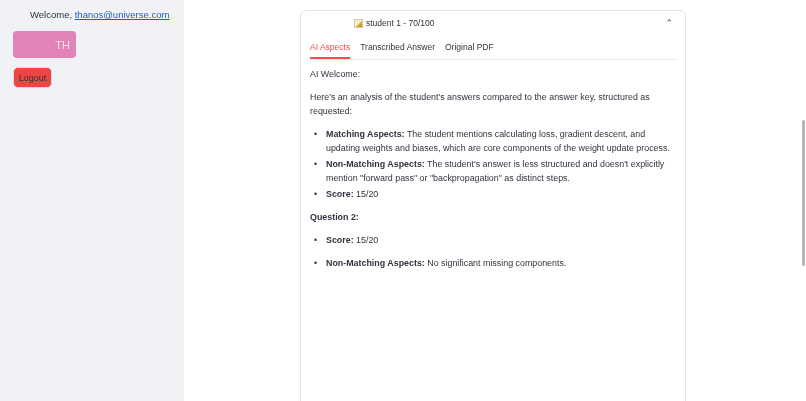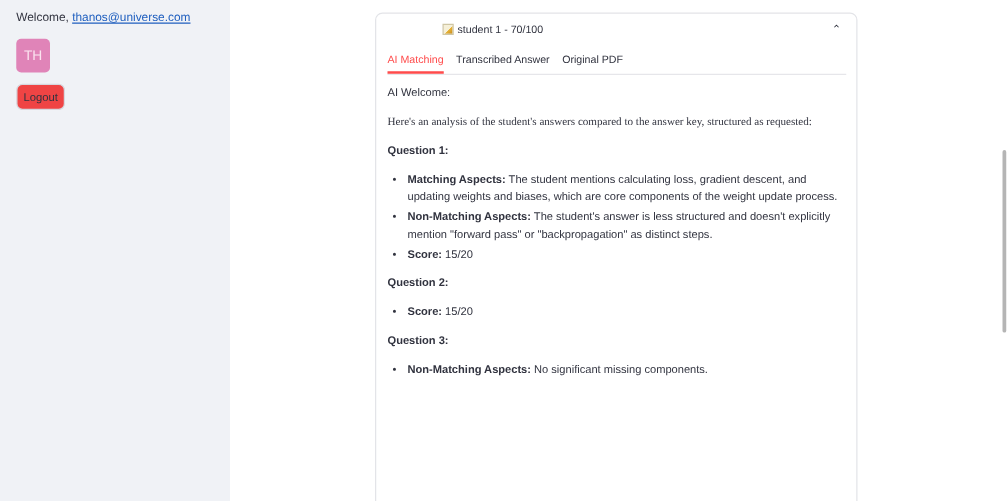--- a/index.html
+++ b/index.html
@@ -7,28 +7,28 @@
     width:806px; height:401px; overflow:hidden; position:relative;
     background:#ffffff;
     font-family:"Liberation Sans", "DejaVu Sans", sans-serif;
     color:#31333f;
   }
   .sidebar {
     position:absolute; left:0; top:0; width:184px; height:401px;
     background:#f0f2f6;
   }
   .welcome {
-    position:absolute; left:13px; top:9px; font-size:9.5px; color:#31333f;
+    position:absolute; left:30px; top:9px; font-size:9.5px; color:#31333f;
     white-space:nowrap;
   }
   .welcome a { color:#1f5fbf; text-decoration:underline; }
   .avatar {
     position:absolute; left:13px; top:31px; width:27px; height:27px;
     border-radius:4px; background:#e084b8; color:#fbe3ef;
-    font-size:11px; display:flex; align-items:center; justify-content:center;
+    font-size:11px; display:flex; align-items:center; justify-content:center;padding-left:36px;
   }
   .logout {
     position:absolute; left:13px; top:67px; width:39px; height:21px;
     border:1px solid #d6d8de; border-radius:5px; background:#ef4444;
     font-size:9px; color:#31333f; display:flex; align-items:center; justify-content:center;
     box-sizing:border-box;
   }
 
   .card {
     position:absolute; left:300px; top:10px; width:386px; height:420px;
@@ -55,21 +55,21 @@
   .tab.active::after {
     content:""; position:absolute; left:0; right:0; top:16px; height:2px; background:#ff4b4b;
   }
 
   .content {
     position:absolute; left:9px; top:56px; width:370px; font-size:8.9px; line-height:14px;
     color:#31333f;
   }
   .content p { margin:0; }
   .p-title { margin-bottom:9px !important; }
-  .p-intro { margin-bottom:9px !important;font-family:Liberation Serif, serif; }
+  .p-intro { margin-bottom:9px !important; }
   .q-title { font-weight:bold; margin-bottom:9px !important; }
   ul { margin:0 0 9px 0; padding:0 0 0 16px; list-style:none; }
   li { position:relative; margin-bottom:2px; }
   li::before {
     content:"•"; position:absolute; left:-12px; top:0; color:#31333f;
   }
   b { font-weight:bold; }
 
   .scrollbar {
     position:absolute; left:802px; top:120px; width:3px; height:146px;
@@ -88,42 +88,40 @@
 </div>
 
 <div class="card">
   <div class="card-header">
     <span class="memo-icon"></span>
     <span>student 1 - 70/100</span>
   </div>
   <div class="collapse-icon">⌃</div>
 
   <div class="tabs">
-    <div class="tab active">AI Matching</div>
+    <div class="tab active">AI Aspects</div>
     <div class="tab">Transcribed Answer</div>
     <div class="tab">Original PDF</div>
   </div>
 
   <div class="content">
     <p class="p-title">AI Welcome:</p>
     <p class="p-intro">Here's an analysis of the student's answers compared to the answer key, structured as requested:</p>
 
-    <p class="q-title">Question 1:</p>
     <ul>
       <li><b>Matching Aspects:</b><span> The student mentions calculating loss, gradient descent, and updating weights and biases, which are core components of the weight update process.</span></li>
       <li><b>Non-Matching Aspects:</b><span> The student's answer is less structured and doesn't explicitly mention "forward pass" or "backpropagation" as distinct steps.</span></li>
       <li><b>Score:</b><span> 15/20</span></li>
     </ul>
 
     <p class="q-title">Question 2:</p>
     <ul>
       <li><b>Score:</b><span> 15/20</span></li>
     </ul>
 
-    <p class="q-title">Question 3:</p>
     <ul>
       <li><b>Non-Matching Aspects:</b><span> No significant missing components.</span></li>
 
     </ul>
   </div>
 </div>
 
 <div class="scrollbar"></div>
 
 </body></html>

